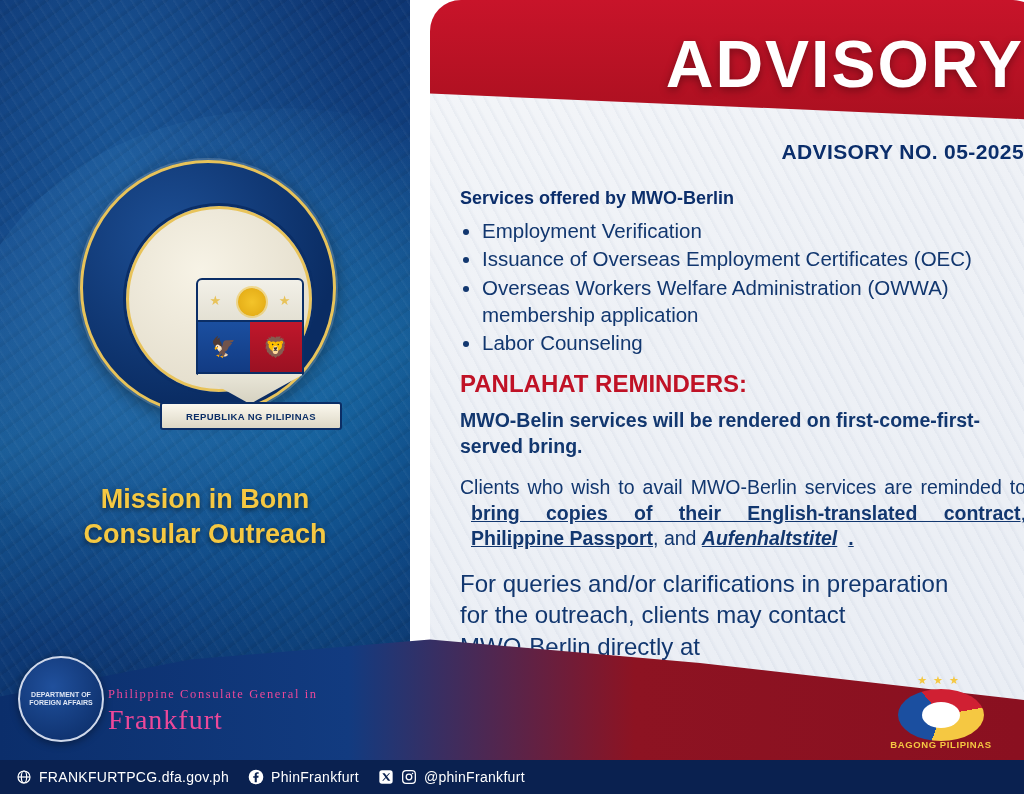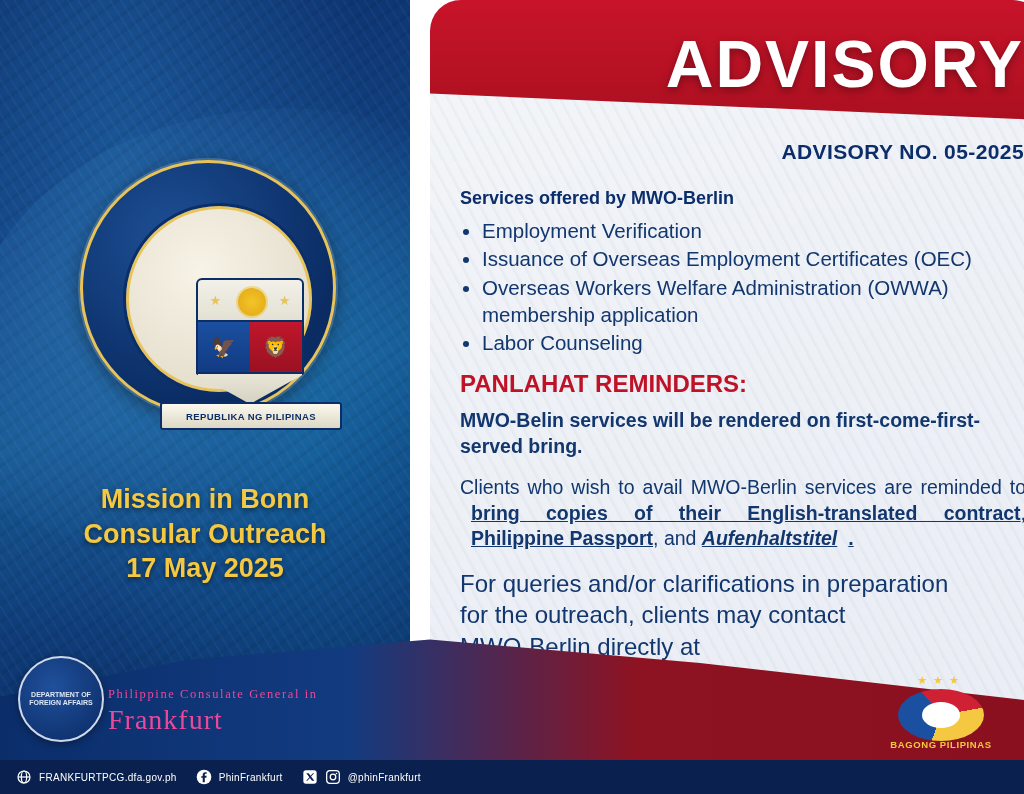--- a/index.html
+++ b/index.html
@@ -108,21 +108,21 @@
   .footer-band2{
     position:absolute;left:0;bottom:0;width:1024px;height:150px;
     background:linear-gradient(90deg,#0a2a63 0%,#0f3madonna 0%, #102f6e 30%, #9b1426 70%, #7d0e1c 100%);
     clip-path:polygon(0 52%, 200px 30%, 440px 18%, 720px 32%, 1024px 54%, 1024px 100%, 0 100%);
     opacity:.95;
   }
   .url-bar{
     position:absolute;left:0;bottom:0;width:1024px;height:34px;
     background:#0a2150;
     display:flex;align-items:center;gap:7px;padding-left:16px;box-sizing:border-box;
-    color:#ffffff;font-size:10px;letter-spacing:.3px;
+    color:#ffffff;font-size:14px;letter-spacing:.3px;
   }
   .url-bar .ic{display:inline-flex;align-items:center;justify-content:center;}
   .dfa-seal{
     position:absolute;left:18px;bottom:52px;width:82px;height:82px;border-radius:50%;
     background:radial-gradient(circle at 40% 35%,#20509c,#0a2a63);
     border:2px solid #cfd8ea;
     display:flex;align-items:center;justify-content:center;
     color:#dfe7f5;font-size:7px;text-align:center;font-weight:bold;line-height:1.15;
     box-shadow:0 2px 8px rgba(0,0,0,.4);
   }
@@ -223,21 +223,20 @@
             <div class="tip"></div>
           </div>
           <div class="ribbon">REPUBLIKA NG PILIPINAS</div>
         </div>
       </div>
     </div>
 
     <div class="outreach">
       <div>Mission in Bonn</div>
       <div>Consular Outreach</div>
-      <div>17 May 2025</div>
     </div>
   </div>
 
   <div class="right">
     <div class="texture"></div>
     <div class="red-header"></div>
     <div class="adv-title">ADVISORY</div>
     <div class="adv-no">ADVISORY NO. 05-2025</div>
 
     <div class="content">

